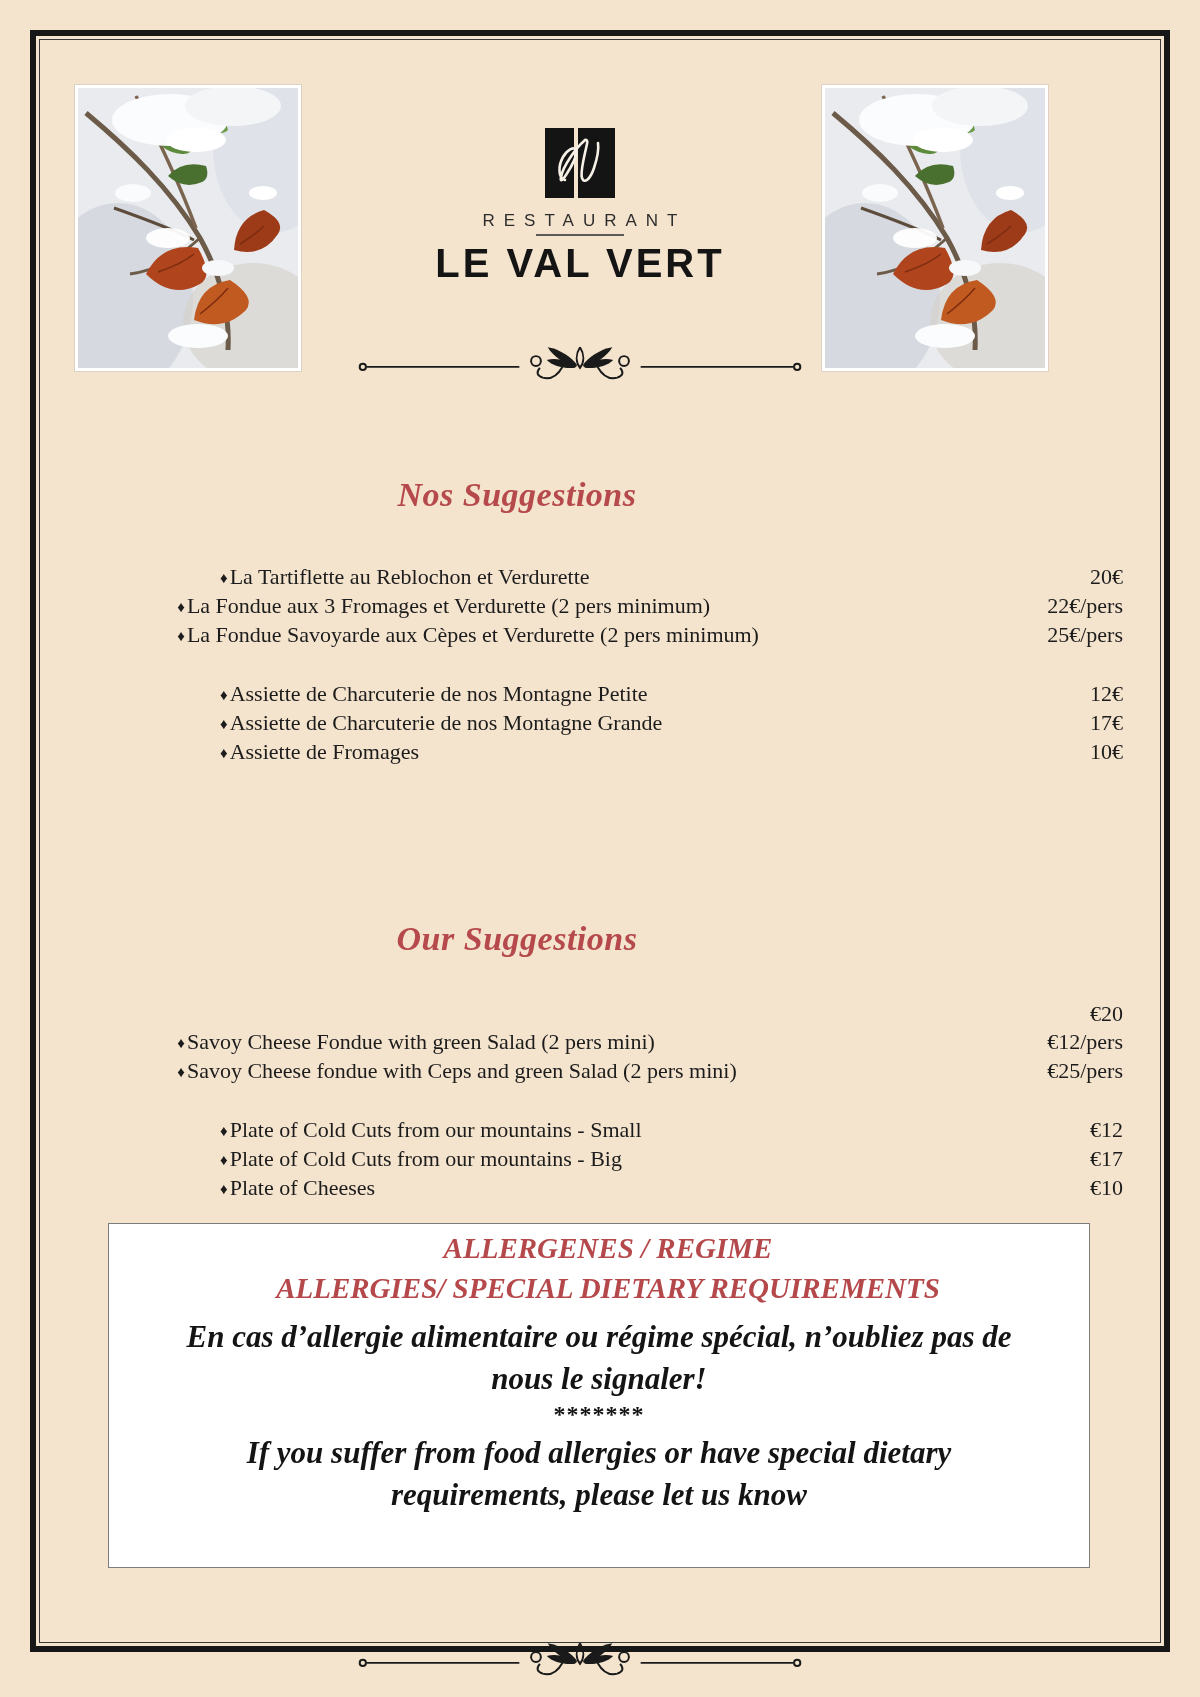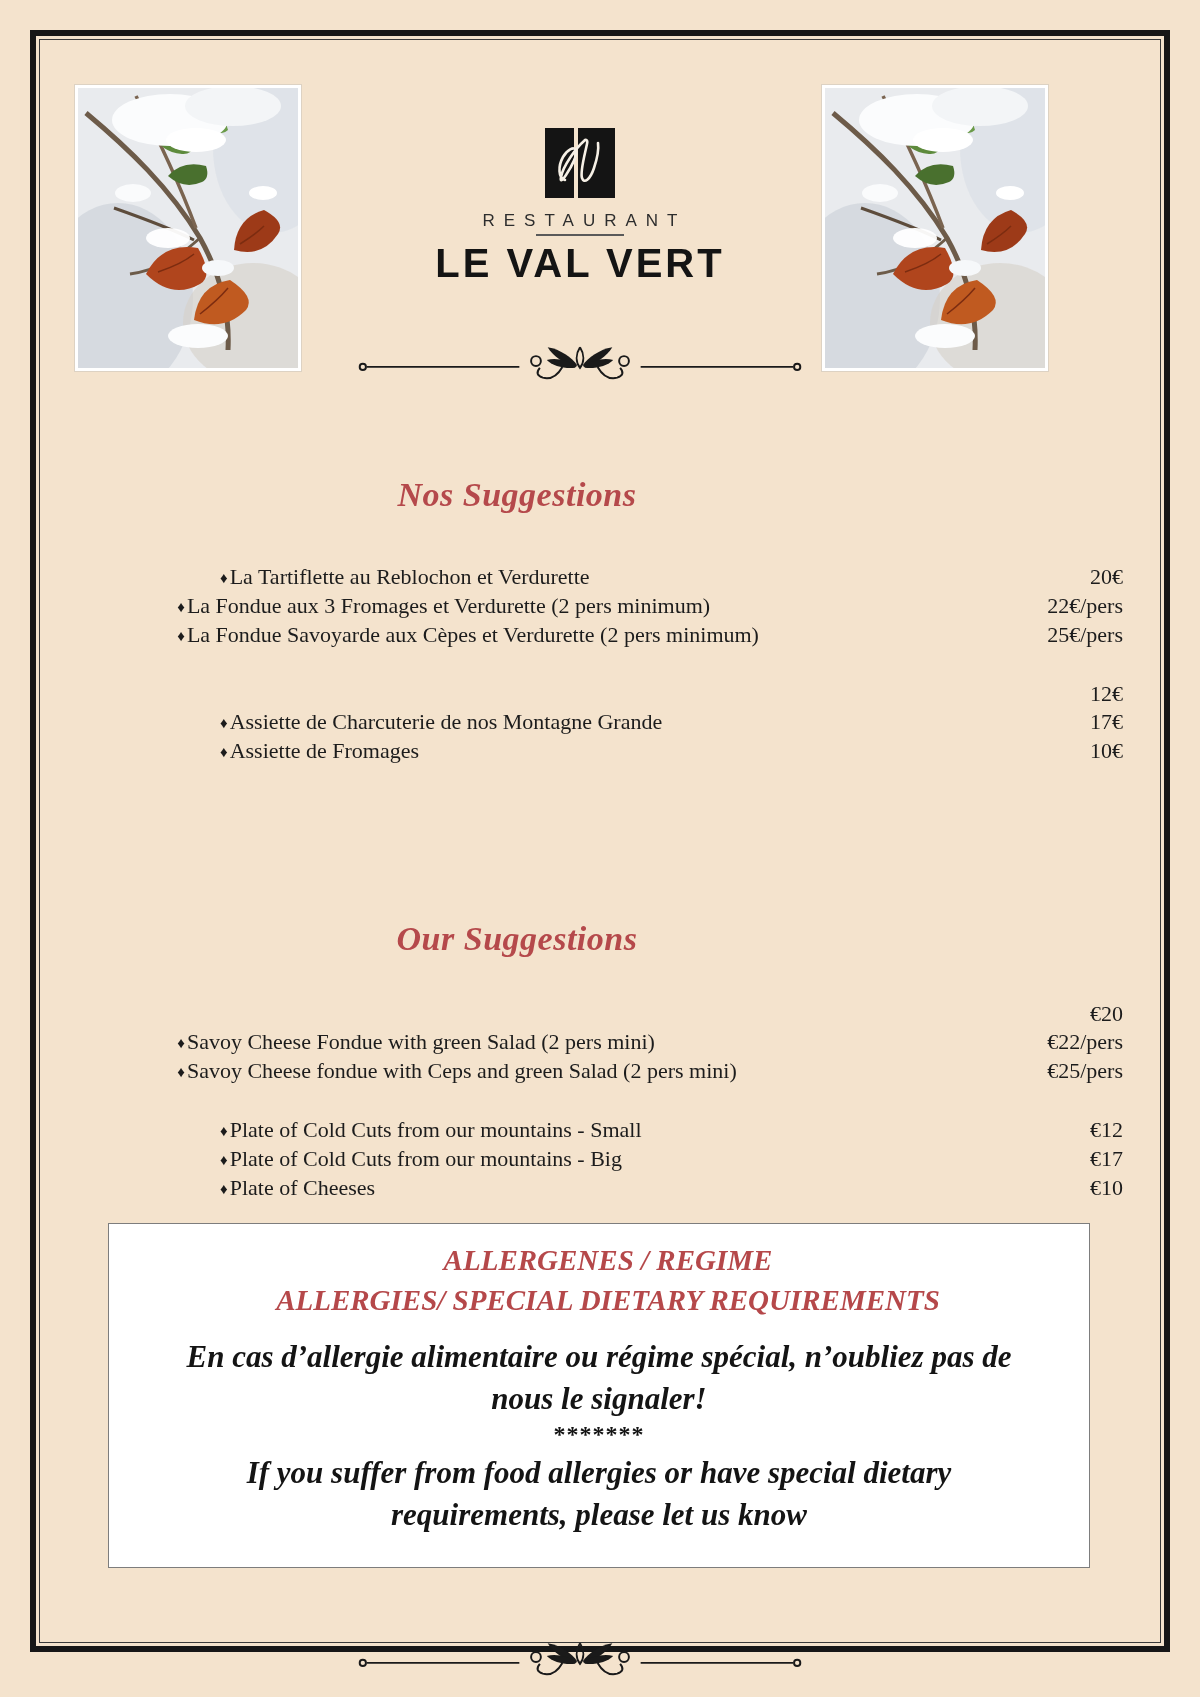--- a/index.html
+++ b/index.html
@@ -76,27 +76,27 @@
   .allergen-box {
     position:absolute; left:108px; top:1223px; width:982px; height:345px;
     background:#ffffff; border:1px solid #7d7d7d;
     text-align:center; box-sizing:border-box;
   }
   .allergen-title {
     font-family:"Liberation Serif", serif;
     font-style:italic; font-weight:bold; font-size:29px; line-height:40px;
     color:#b5484a;
   }
-  .allergen-title-wrap { margin-top:16px;padding-left:18px; }
+  .allergen-title-wrap { margin-top:4px;padding-left:18px; }
   .allergen-body {
     font-family:"Liberation Serif", serif;
     font-style:italic; font-weight:bold; font-size:31px; line-height:42px;
     color:#141414;
   }
-  .allergen-fr { margin-top:16px;font-family:Liberation Serif, serif; }
+  .allergen-fr { margin-top:8px;font-family:Liberation Serif, serif; }
   .allergen-stars {
     font-weight:bold; font-size:24px; line-height:28px; color:#141414;
     font-style:normal; letter-spacing:1px;
   }
   .allergen-en { margin-top:4px; }
 </style>
 </head>
 <body>
 
 <svg width="0" height="0" style="position:absolute" aria-hidden="true">
@@ -191,20 +191,21 @@
       <span class="item-name"><span class="bullet">♦</span><span>La Fondue aux 3 Fromages et Verdurette (2 pers minimum)</span></span>
       <span class="item-price">22€/pers</span>
     </div>
     <div class="menu-row">
       <span class="item-name"><span class="bullet">♦</span><span>La Fondue Savoyarde aux Cèpes et Verdurette (2 pers minimum)</span></span>
       <span class="item-price">25€/pers</span>
     </div>
   </div>
   <div class="group">
     <div class="menu-row">
+      <span class="item-name"><span class="bullet">♦</span><span>Assiette de Charcuterie de nos Montagne Petite</span></span>
       <span class="item-price">12€</span>
     </div>
     <div class="menu-row">
       <span class="item-name"><span class="bullet">♦</span><span>Assiette de Charcuterie de nos Montagne Grande</span></span>
       <span class="item-price">17€</span>
     </div>
     <div class="menu-row">
       <span class="item-name"><span class="bullet">♦</span><span>Assiette de Fromages</span></span>
       <span class="item-price">10€</span>
     </div>
@@ -213,21 +214,21 @@
 
 <div class="section-title title-en">Our Suggestions</div>
 
 <div class="items items-en">
   <div class="group">
     <div class="menu-row">
       <span class="item-price">€20</span>
     </div>
     <div class="menu-row">
       <span class="item-name"><span class="bullet">♦</span><span>Savoy Cheese Fondue with green Salad (2 pers mini)</span></span>
-      <span class="item-price">€22/pers</span>
+      <span class="item-price">€12/pers</span>
     </div>
     <div class="menu-row">
       <span class="item-name"><span class="bullet">♦</span><span>Savoy Cheese fondue with Ceps and green Salad (2 pers mini)</span></span>
       <span class="item-price">€25/pers</span>
     </div>
   </div>
   <div class="group">
     <div class="menu-row">
       <span class="item-name"><span class="bullet">♦</span><span>Plate of Cold Cuts from our mountains - Small</span></span>
       <span class="item-price">€12</span>

